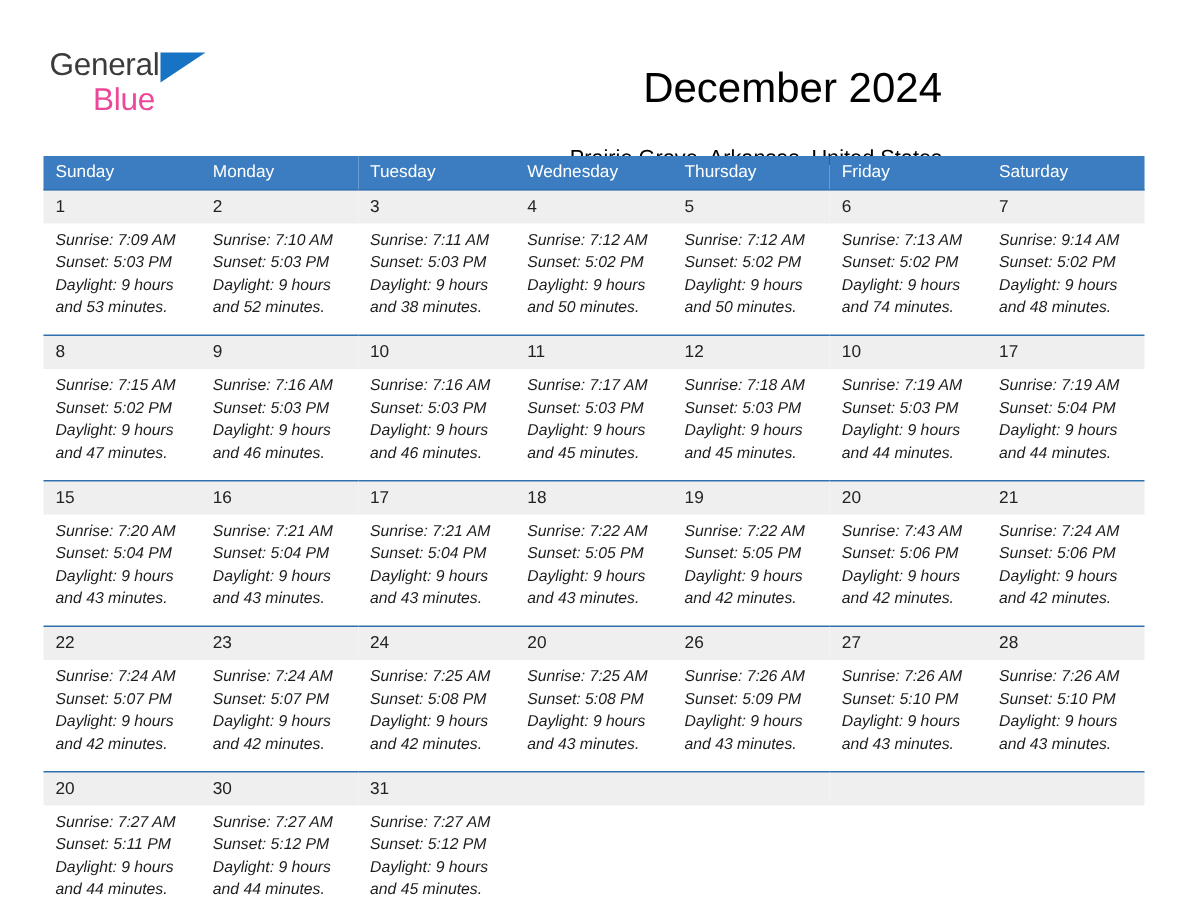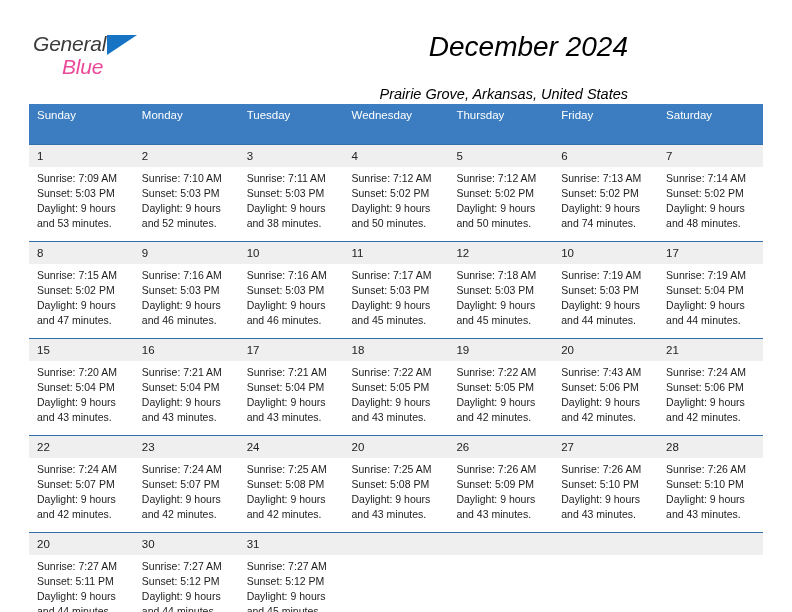--- a/index.html
+++ b/index.html
@@ -21,21 +21,20 @@
     box-sizing: border-box;
   }
 
   
   .header {
     position: absolute;
     left: 0;
     top: 0;
     width: 664px;
     height: 100px;
-    font-style: italic;
   }
   .logo {
     position: absolute;
     left: 33px;
     top: 33px;
     width: 210px;
     height: 50px;
   }
   .logo-line1 {
     position: relative;
@@ -74,20 +73,21 @@
     right: 36px;
     top: 30px;
     text-align: right;
   }
   .cal-title {
     font-size: 28px;
     line-height: 34px;
     font-weight: normal;
     color: #000000;
     white-space: nowrap;
+    margin-top: 12px;
   }
   .cal-subtitle {
     margin-top: 21px;
     font-size: 14.5px;
     line-height: 18px;
     color: #000000;
     white-space: nowrap;
     padding-left: 42px;
   }
 
@@ -99,21 +99,21 @@
     width: 734px;
     border-collapse: collapse;
     table-layout: fixed;
   }
   .calendar th {
     background: #3b7dc0;
     color: #ffffff;
     font-size: 11.5px;
     font-weight: normal;
     text-align: left;
-    padding: 5px 0 23px 8px;
+    padding: 5px 0 5px 8px;
     height: 12px;
     border: none;
   }
   .calendar td {
     vertical-align: top;
     padding: 0;
     border: none;
     width: 104.85px;
   }
   .week-row > td {
@@ -129,20 +129,21 @@
   }
   .daynum.empty {
     color: transparent;
   }
   .details {
     font-size: 10.5px;
     line-height: 15px;
     color: #1c1c1c;
     padding: 4px 6px 10px 8px;
     min-height: 58px;
+    font-style: italic;
   }
   .details div {
     white-space: nowrap;
   }
 </style>
 </head>
 <body>
 
 <div class="page">
 
@@ -228,21 +229,21 @@
           <div class="details">
             <div>Sunrise: 7:13 AM</div>
             <div>Sunset: 5:02 PM</div>
             <div>Daylight: 9 hours</div>
             <div>and 74 minutes.</div>
           </div>
         </td>
         <td>
           <div class="daynum">7</div>
           <div class="details">
-            <div>Sunrise: 7:14 AM</div>
+            <div>Sunrise: 9:14 AM</div>
             <div>Sunset: 5:02 PM</div>
             <div>Daylight: 9 hours</div>
             <div>and 48 minutes.</div>
           </div>
         </td>
       </tr>
 
       <tr class="week-row">
         <td>
           <div class="daynum">8</div>

